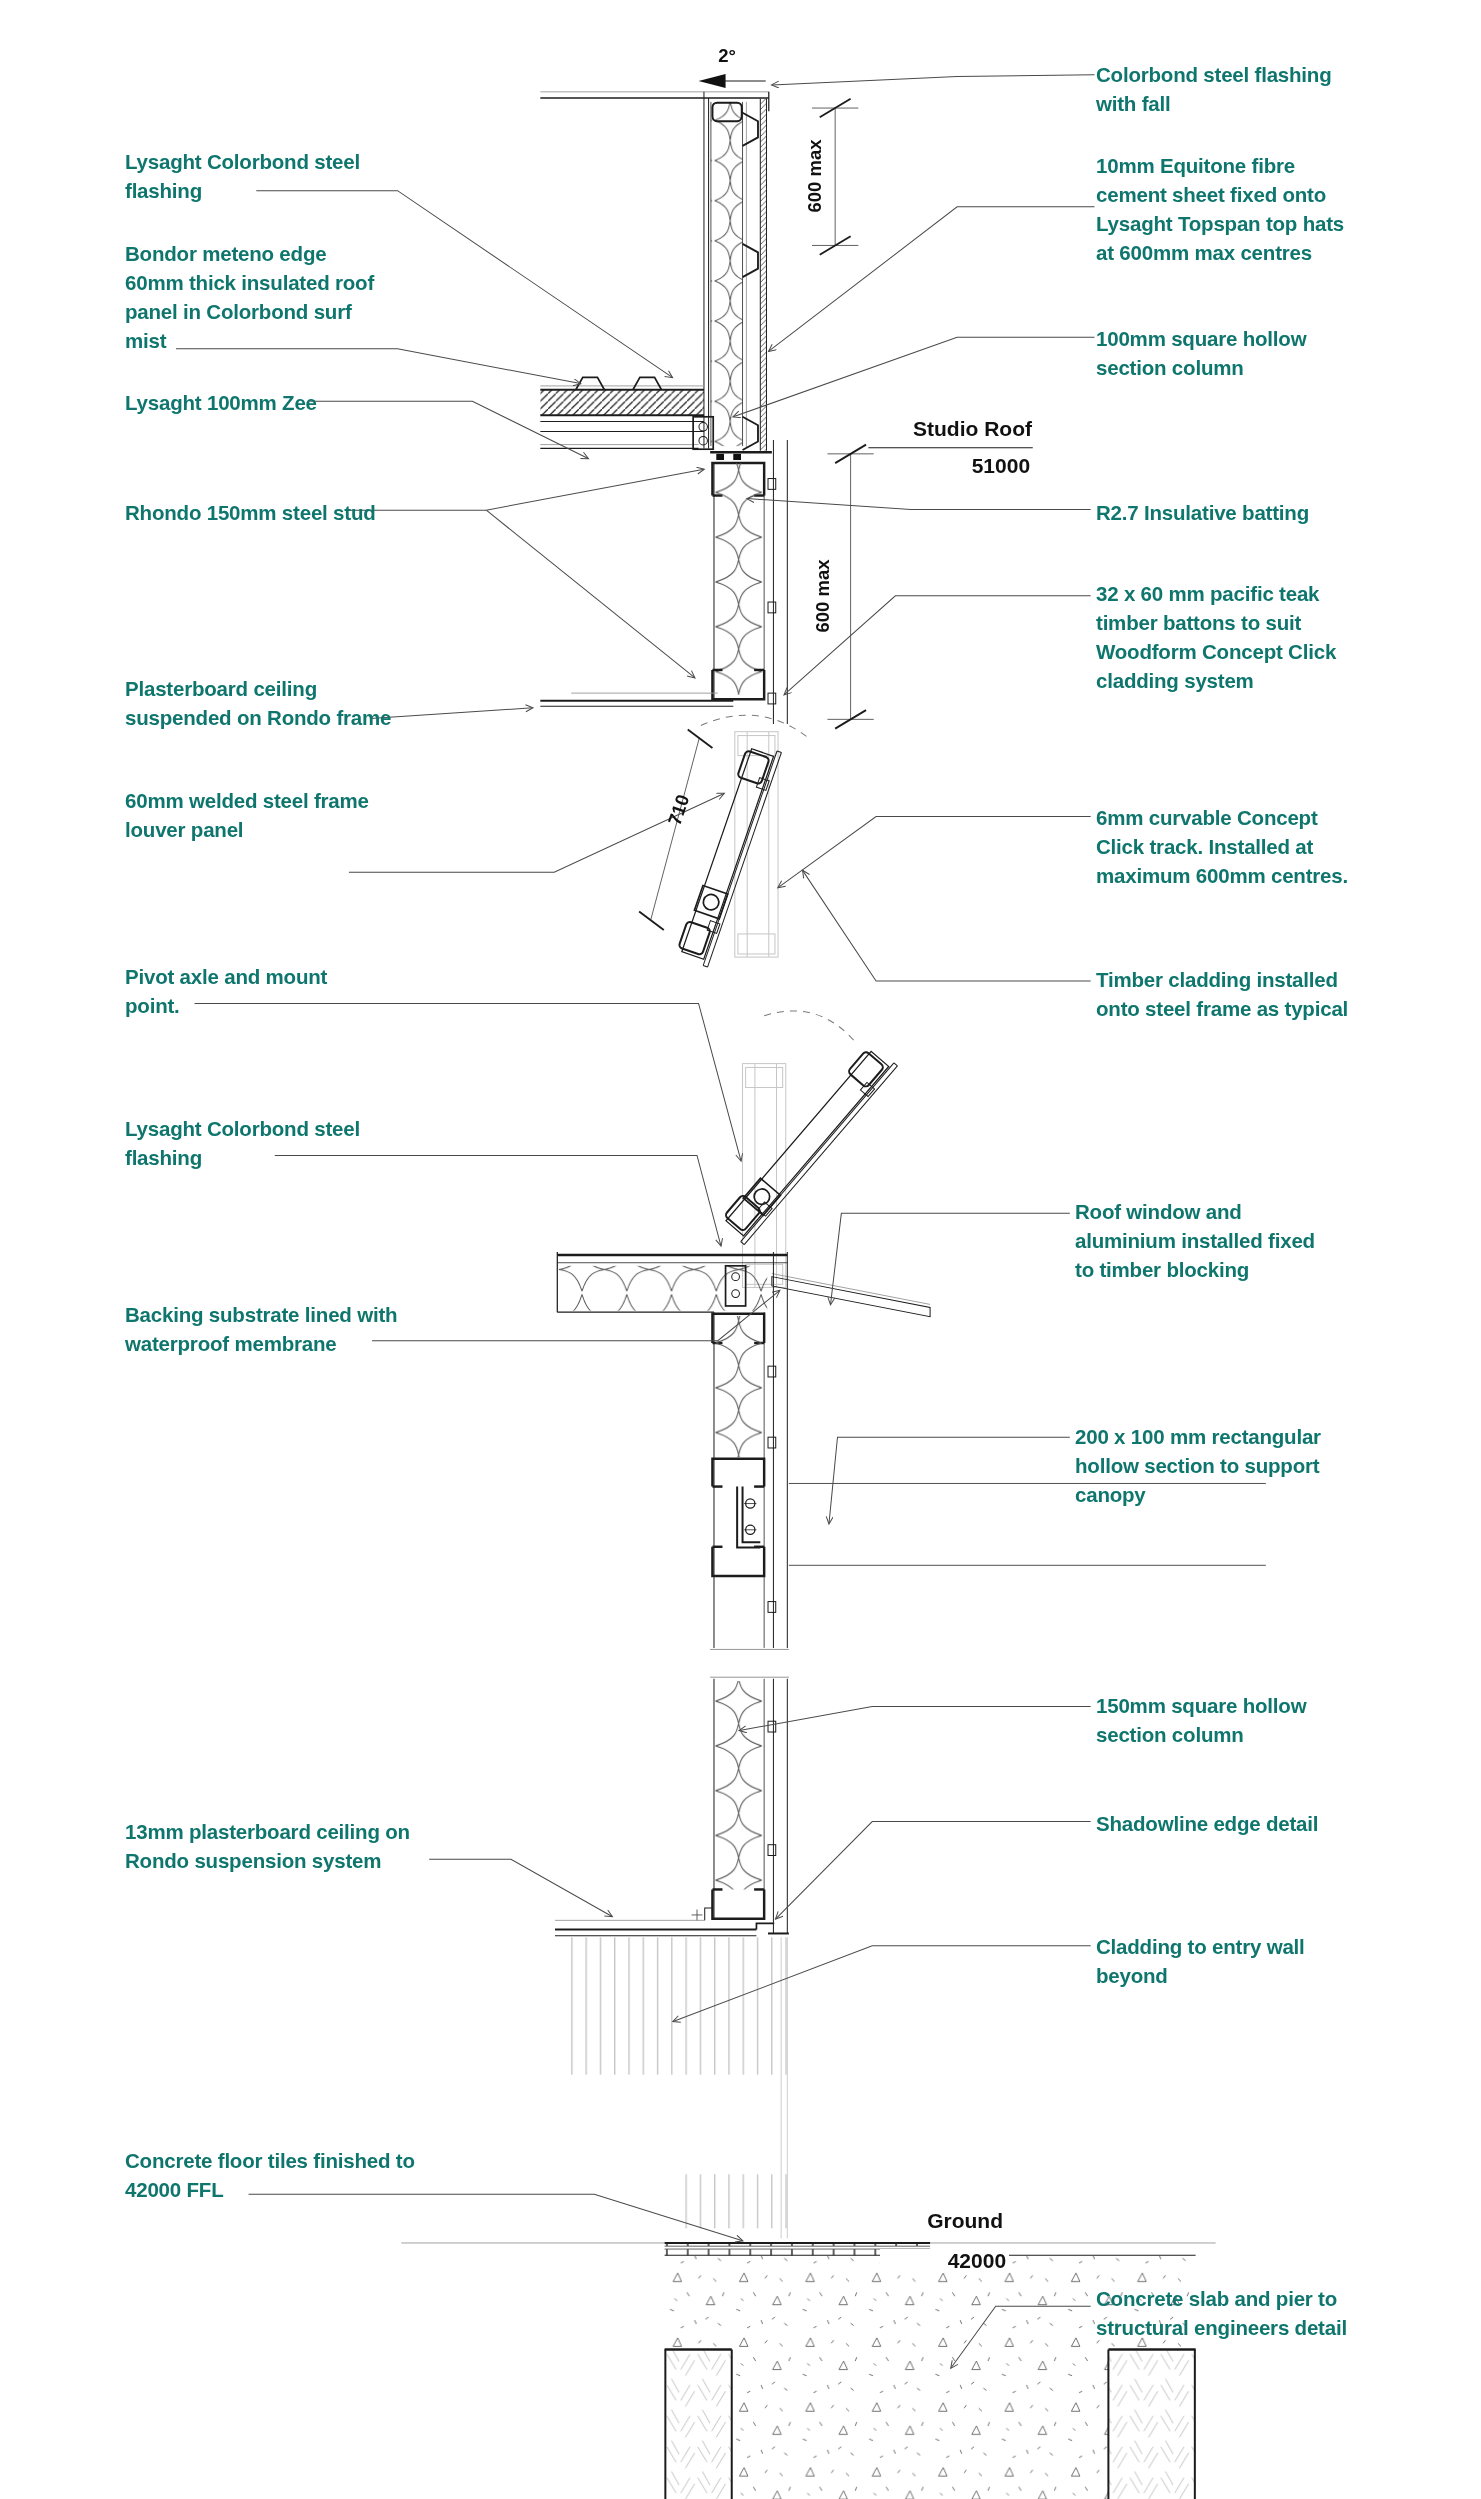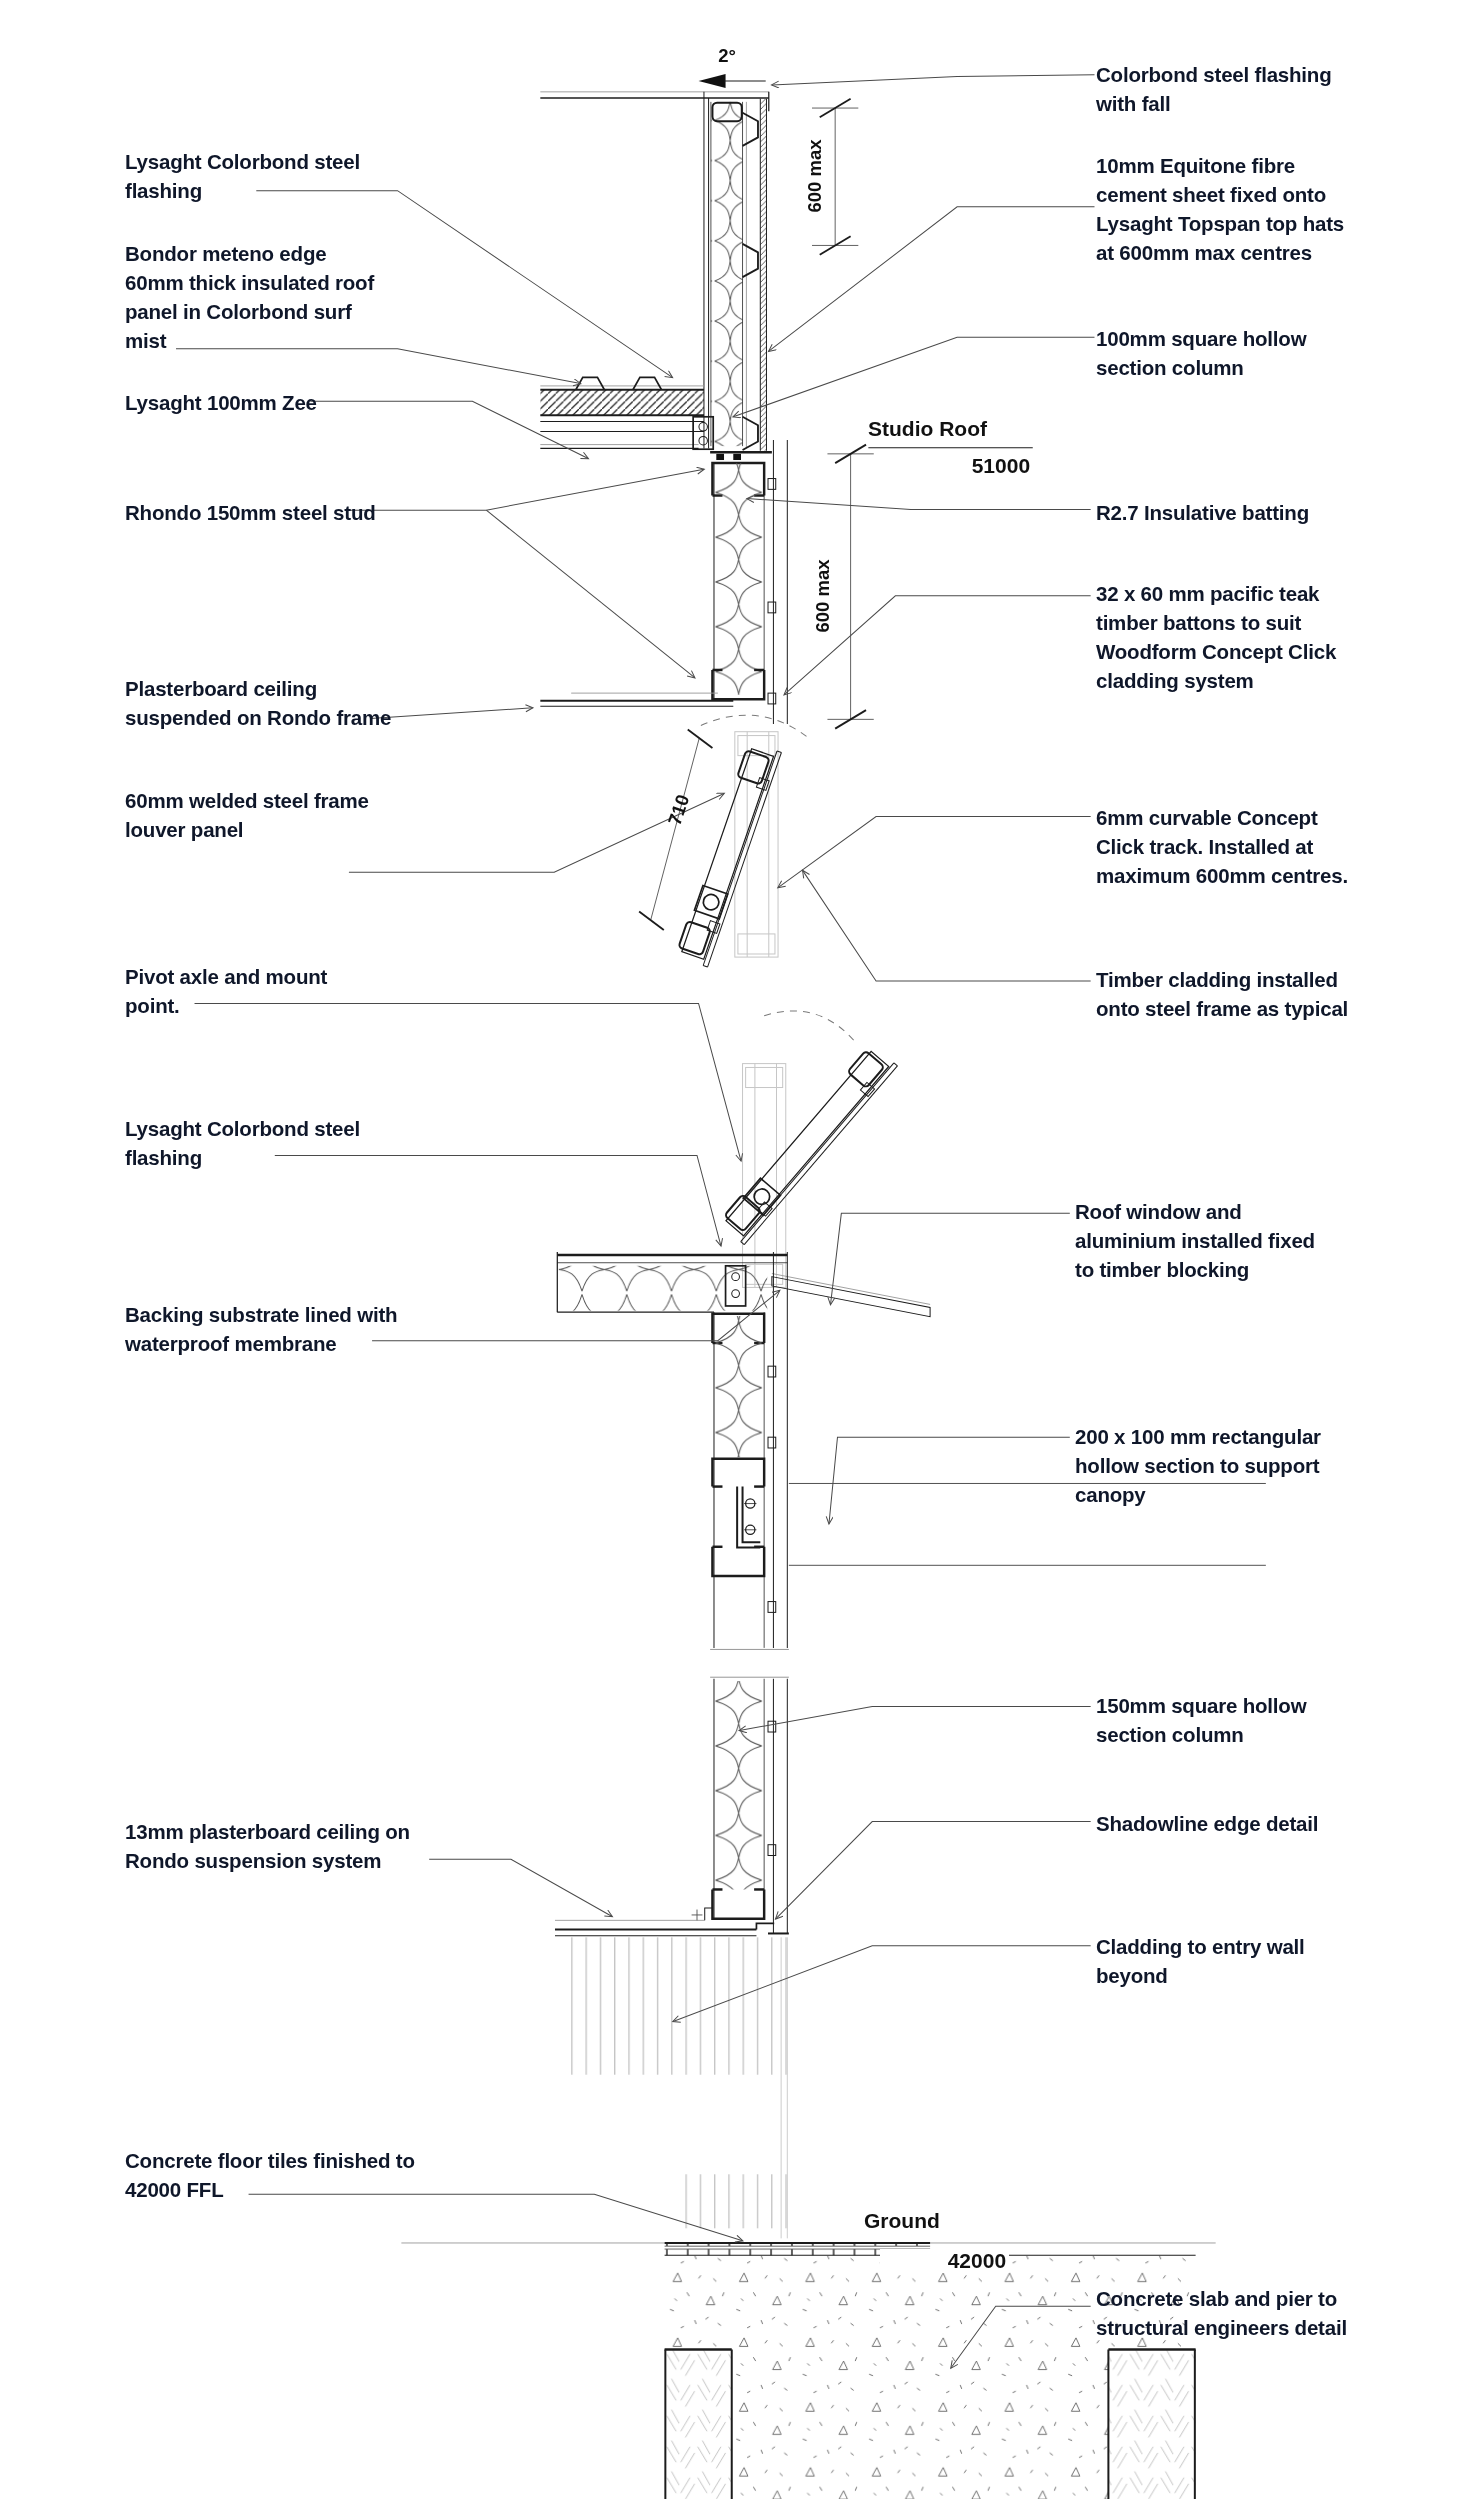--- a/index.html
+++ b/index.html
@@ -1,21 +1,21 @@
 <!DOCTYPE html>
 <html style="font-size:12.3px"><head>
 <meta charset="utf-8">
 <style>
   html,body{margin:0;padding:0;background:#fff;}
   .canvas{position:relative;width:1482px;height:2500px;background:#fff;overflow:hidden;
           font-family:"Liberation Sans",sans-serif;}
   svg{position:absolute;left:0;top:0;}
-  .lbl{position:absolute;font-size:20.5px;line-height:29px;font-weight:700;color:#0f172a;
+  .lbl{position:absolute;font-size:20.5px;line-height:29px;font-weight:700;color:#0f766e;
        white-space:pre-line;letter-spacing:-0.2px;}
-  .lvl-name{position:absolute;font-size:21px;font-weight:700;color:#111;text-align:left;}
+  .lvl-name{position:absolute;font-size:21px;font-weight:700;color:#111;text-align:right;}
   .lvl-val{position:absolute;font-size:21px;font-weight:700;color:#111;text-align:right;background:#fff;padding:0 3.1px;}
   .dim{position:absolute;font-size:18.5px;font-weight:700;color:#111;text-align:center;}
   .rot90{transform:rotate(-90deg);}
   .rot71{transform:rotate(-71deg);}
   
   .ln10{stroke:#1c1c1c;stroke-width:1;fill:none}
   .ln12{stroke:#1c1c1c;stroke-width:1.3;fill:none}
   .ln15{stroke:#1c1c1c;stroke-width:1.6;fill:none}
   .ln2{stroke:#1c1c1c;stroke-width:2.2;fill:none}
   .ln25{stroke:#1c1c1c;stroke-width:2.6;fill:none}

